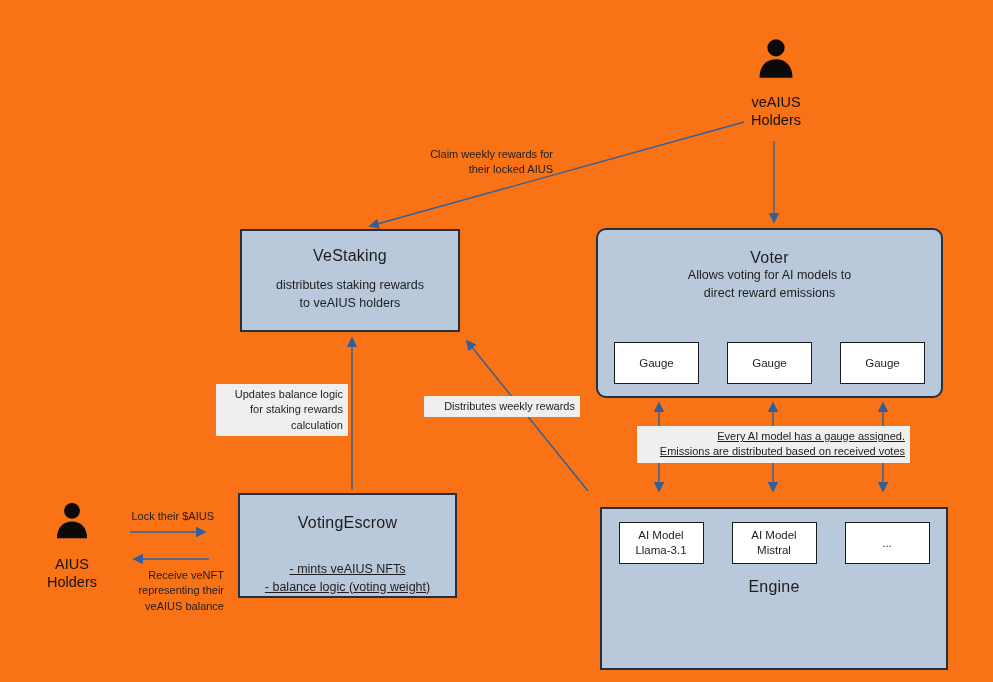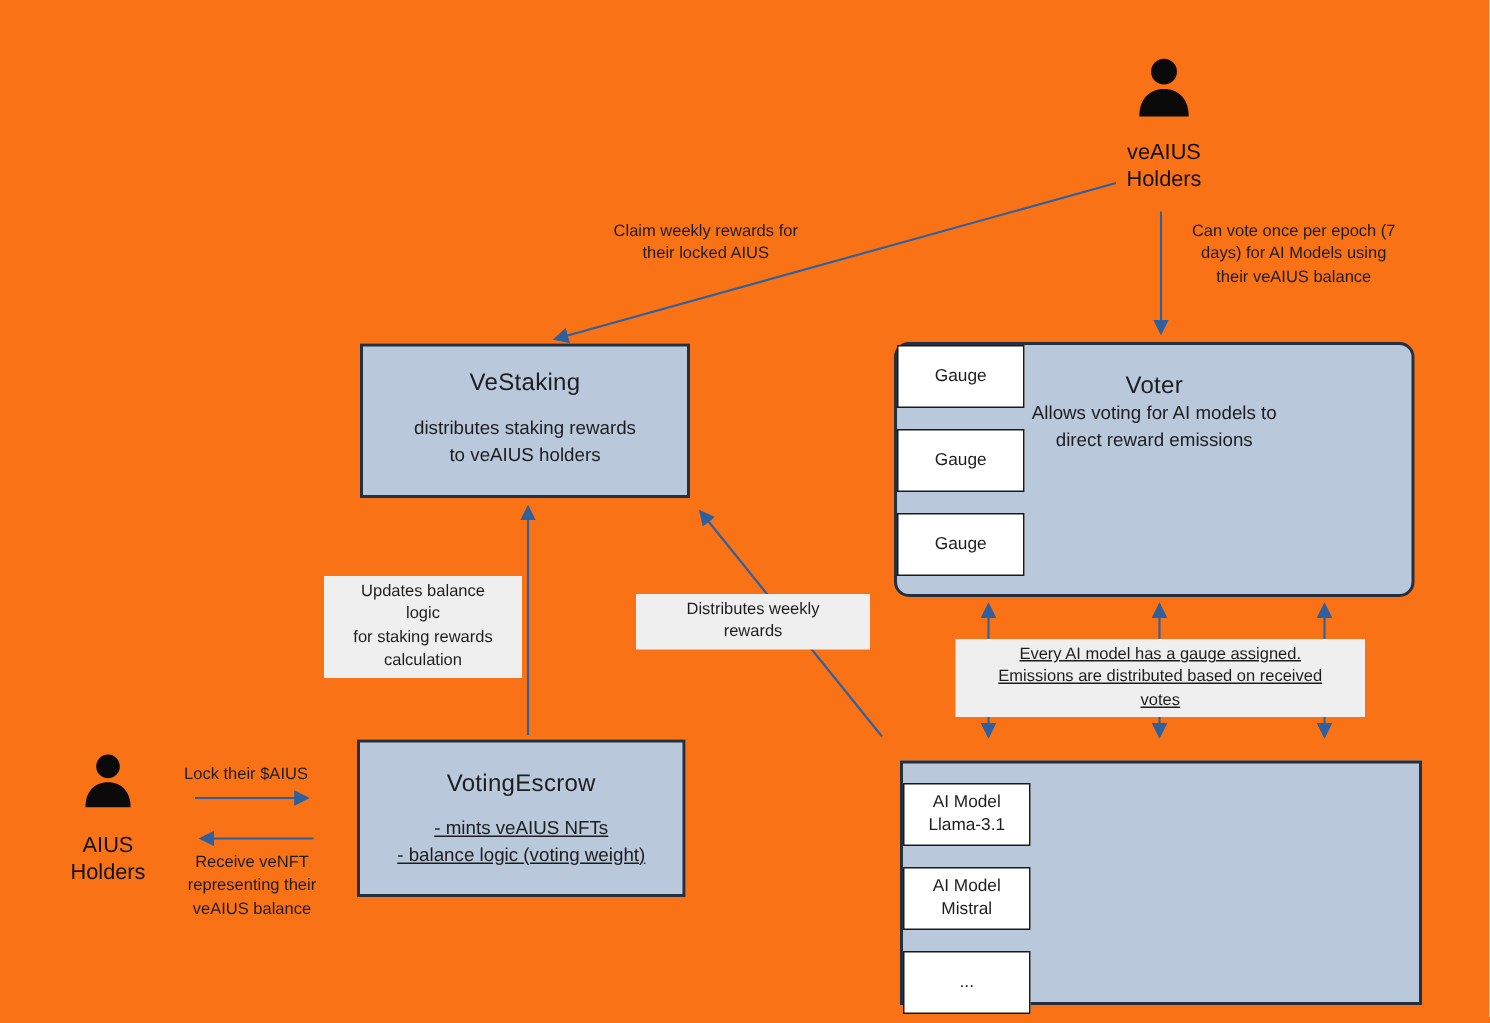--- a/index.html
+++ b/index.html
@@ -20,44 +20,44 @@
   .node-body  { font-size: 12.5px; line-height: 1.4; text-align: center; white-space: pre-line; }
 
   #node-vestaking   { left: 240px; top: 229px; width: 220px; height: 103px; }
   #node-vestaking .node-title { margin-top: 16px; }
   #node-vestaking .node-body  { margin-top: 12px; }
 
   #node-voter       { left: 596px; top: 228px; width: 347px; height: 170px; border-radius: 10px; }
   #node-voter .node-title { margin-top: 19px; }
   #node-voter .node-body  { }
 
-  #node-votingescrow{ left: 238px; top: 493px; width: 219px; height: 105px; }
+  #node-votingescrow{ left: 238px; top: 493px; width: 219px; height: 105px; justify-content: space-between; }
   #node-votingescrow .node-title { margin-top: 19px; }
   #node-votingescrow .node-body  { margin-top: 12px; text-decoration: underline; }
 
   #node-engine      { left: 600px; top: 507px; width: 348px; height: 163px; }
   #node-engine .node-title { margin-top: 14px; }
   #node-engine .node-body  { margin-top: 9px; }
 
-  .subbox-row { display: flex; gap: 14px; justify-content: center; width: 100%; flex-direction: column; }
+  .subbox-row { display: flex; gap: 28px; justify-content: center; width: 100%; }
   .gauge-row  { position: absolute; bottom: 12px; left: 0; }
   .model-row  { margin-top: 13px; }
   .subbox {
     box-sizing: border-box; width: 85px; height: 42px;
     background: var(--subbox-fill); border: 1.5px solid var(--subbox-border);
     display: flex; align-items: center; justify-content: center;
     font-size: 11.5px; line-height: 1.3; text-align: center; white-space: pre-line;
     color: var(--text);
   }
 
   .flabel {
     position: absolute; font-size: 11px; line-height: 1.4;
-    text-align: center; white-space: pre-line; color: var(--text);
+    text-align: right; white-space: pre-line; color: var(--text);
   }
-  .gl { background: var(--label-bg); padding: 3px 19px; box-sizing: border-box; }
+  .gl { background: var(--label-bg); padding: 3px 5px; box-sizing: border-box; }
 
   #label-claim       { left: 388px; top: 147px; width: 165px; }
   #label-vote        { left: 780px; top: 147px; width: 165px; }
   #label-lock        { left: 114px; top: 509px; width: 100px; }
   #label-receive     { left: 112px; top: 568px; width: 112px; }
   #label-updates     { left: 216px; top: 384px; width: 132px; }
   #label-distributes { left: 424px; top: 396px; width: 156px; }
   #label-gaugenote   { left: 637px; top: 426px; width: 273px; text-decoration: underline; }
 
   .actor { position: absolute; display: flex; flex-direction: column; align-items: center; }
@@ -138,23 +138,20 @@
 Llama-3.1</div>
       <div class="subbox">AI Model
 Mistral</div>
       <div class="subbox">...</div>
     </div>
     <div class="node-title">Engine</div>
   </div>
 
   <div class="flabel" id="label-claim">Claim weekly rewards for
 their locked AIUS</div>
-  <div class="flabel" id="label-vote">Can vote once per epoch (7
-days)  for AI Models using
-their veAIUS balance</div>
   <div class="flabel" id="label-lock">Lock their $AIUS</div>
   <div class="flabel" id="label-receive">Receive veNFT
 representing their
 veAIUS balance</div>
   <div class="flabel gl" id="label-updates">Updates balance logic
 for staking rewards
 calculation</div>
   <div class="flabel gl" id="label-distributes">Distributes weekly rewards</div>
   <div class="flabel gl" id="label-gaugenote">Every AI model has a gauge assigned.
 Emissions are distributed based on received votes</div>

